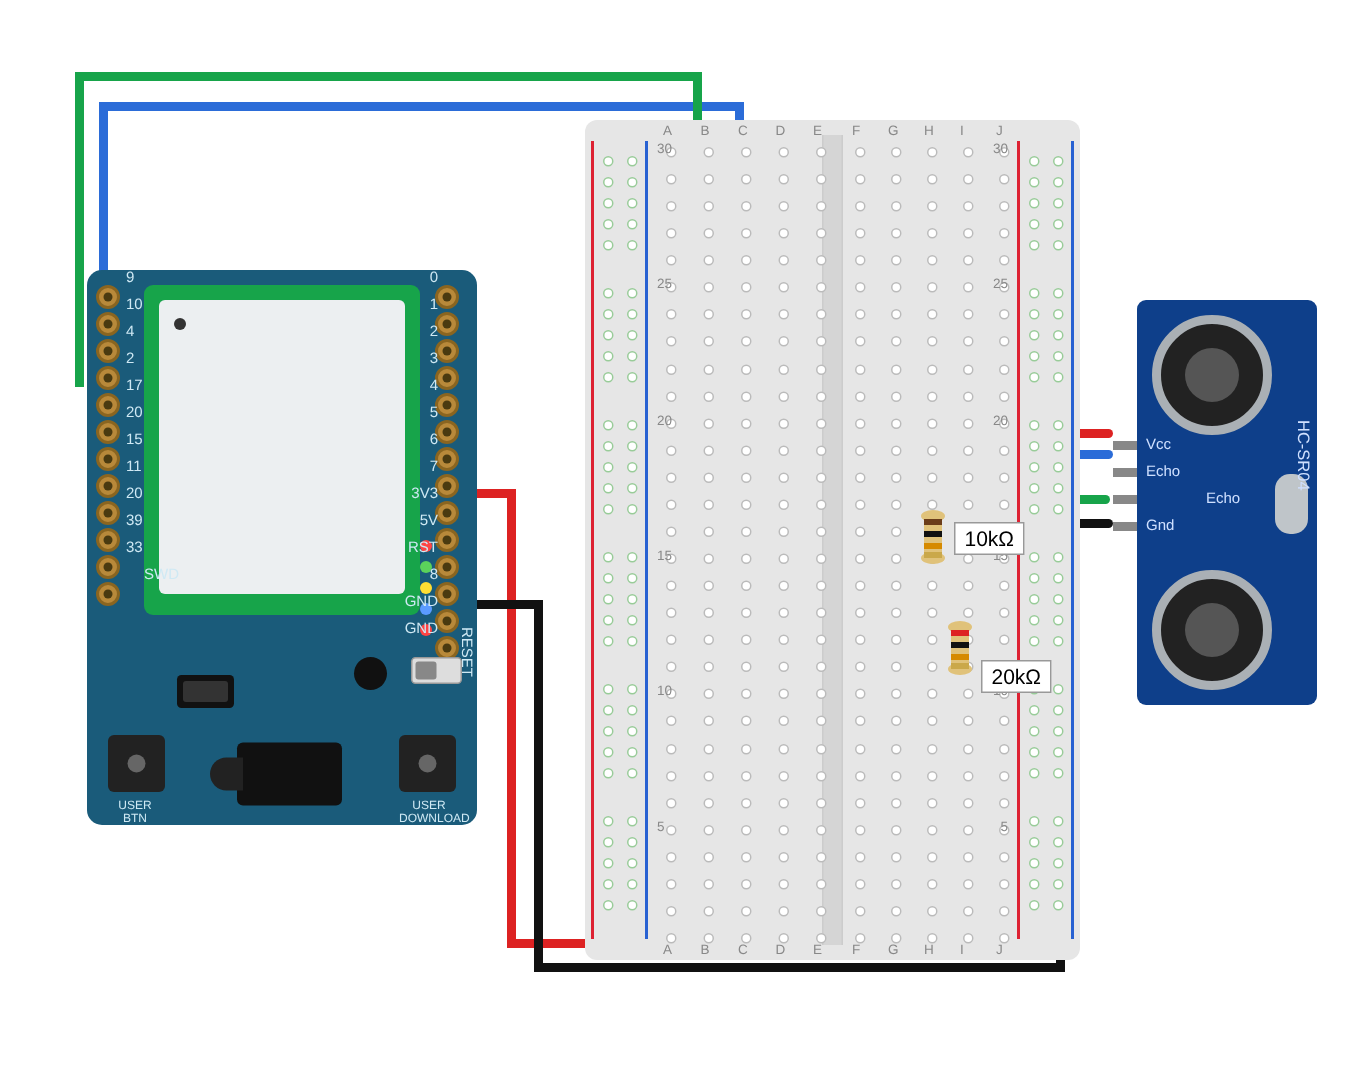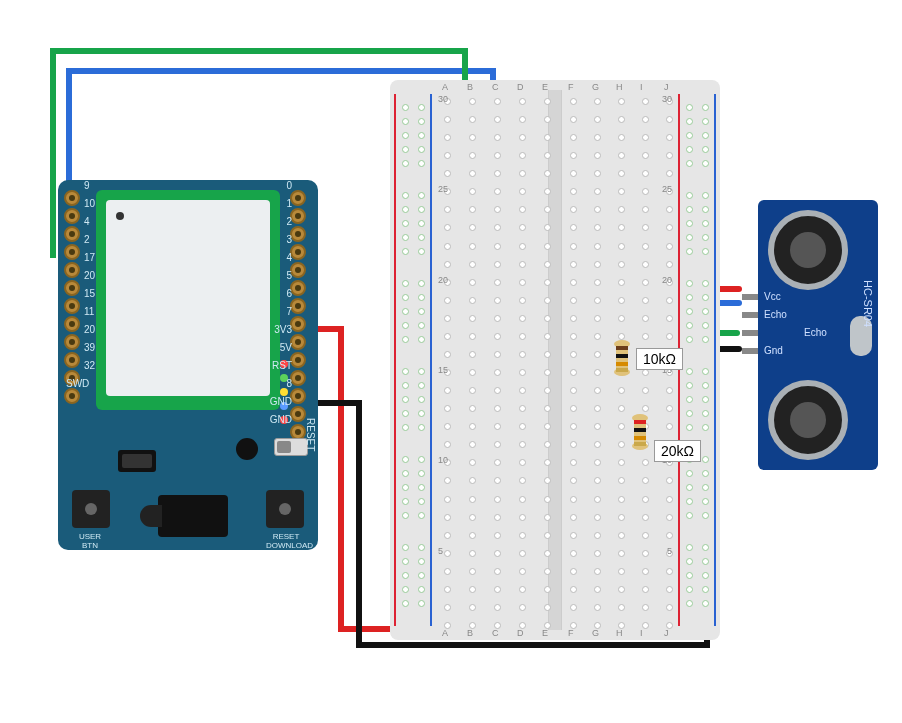--- a/index.html
+++ b/index.html
@@ -204,41 +204,41 @@
         <div class="jack"></div>
       </div>
   <div class="btnblock" style="left:14px; top:310px">
         <div class="nub"></div>
       </div>
   <div class="sublabel" style="left:12px; top:352px">USER
 BTN</div>
   <div class="btnblock" style="right:14px; top:310px">
         <div class="nub"></div>
       </div>
-  <div class="sublabel" style="right:12px; top:352px">RESET
+  <div class="sublabel" style="right:12px; top:352px">USER
 DOWNLOAD</div>
 
   <div style="position:absolute;right:60px;top:258px;width:22px;height:22px;background:#111;border-radius:50%"></div>
 
   <div style="position:absolute;right:10px;top:258px;width:34px;height:18px;background:#ddd;border:1px solid #999;border-radius:3px">
     <div style="position:absolute;left:2px;top:2px;width:14px;height:12px;background:#888;border-radius:2px"></div>
   </div>
   <div class="plabel" style="right:2px;top:238px;writing-mode:vertical-rl">RESET</div>
 <div class="plabel" style="left: 26px; top: 0px;">9</div>
       <div class="plabel" style="left: 26px; top: 18px;">10</div>
       <div class="plabel" style="left: 26px; top: 36px;">4</div>
       <div class="plabel" style="left: 26px; top: 54px;">2</div>
       <div class="plabel" style="left: 26px; top: 72px;">17</div>
       <div class="plabel" style="left: 26px; top: 90px;">20</div>
       <div class="plabel" style="left: 26px; top: 108px;">15</div>
       <div class="plabel" style="left: 26px; top: 126px;">11</div>
       <div class="plabel" style="left: 26px; top: 144px;">20</div>
       <div class="plabel" style="left: 26px; top: 162px;">39</div>
-      <div class="plabel" style="left: 26px; top: 180px;">32</div>
-      <div class="plabel" style="left: 8px; top: 198px;">SWD</div>
+      <div class="plabel" style="left: 26px; top: 180px;">33</div>
+      <div class="plabel" style="left: 38px; top: 198px;">SWD</div>
       <div class="plabel" style="right: 26px; top: 0px; text-align: right;">0</div>
       <div class="plabel" style="right: 26px; top: 18px; text-align: right;">1</div>
       <div class="plabel" style="right: 26px; top: 36px; text-align: right;">2</div>
       <div class="plabel" style="right: 26px; top: 54px; text-align: right;">3</div>
       <div class="plabel" style="right: 26px; top: 72px; text-align: right;">4</div>
       <div class="plabel" style="right: 26px; top: 90px; text-align: right;">5</div>
       <div class="plabel" style="right: 26px; top: 108px; text-align: right;">6</div>
       <div class="plabel" style="right: 26px; top: 126px; text-align: right;">7</div>
       <div class="plabel" style="right: 26px; top: 144px; text-align: right;">3V3</div>
       <div class="plabel" style="right: 26px; top: 162px; text-align: right;">5V</div>

